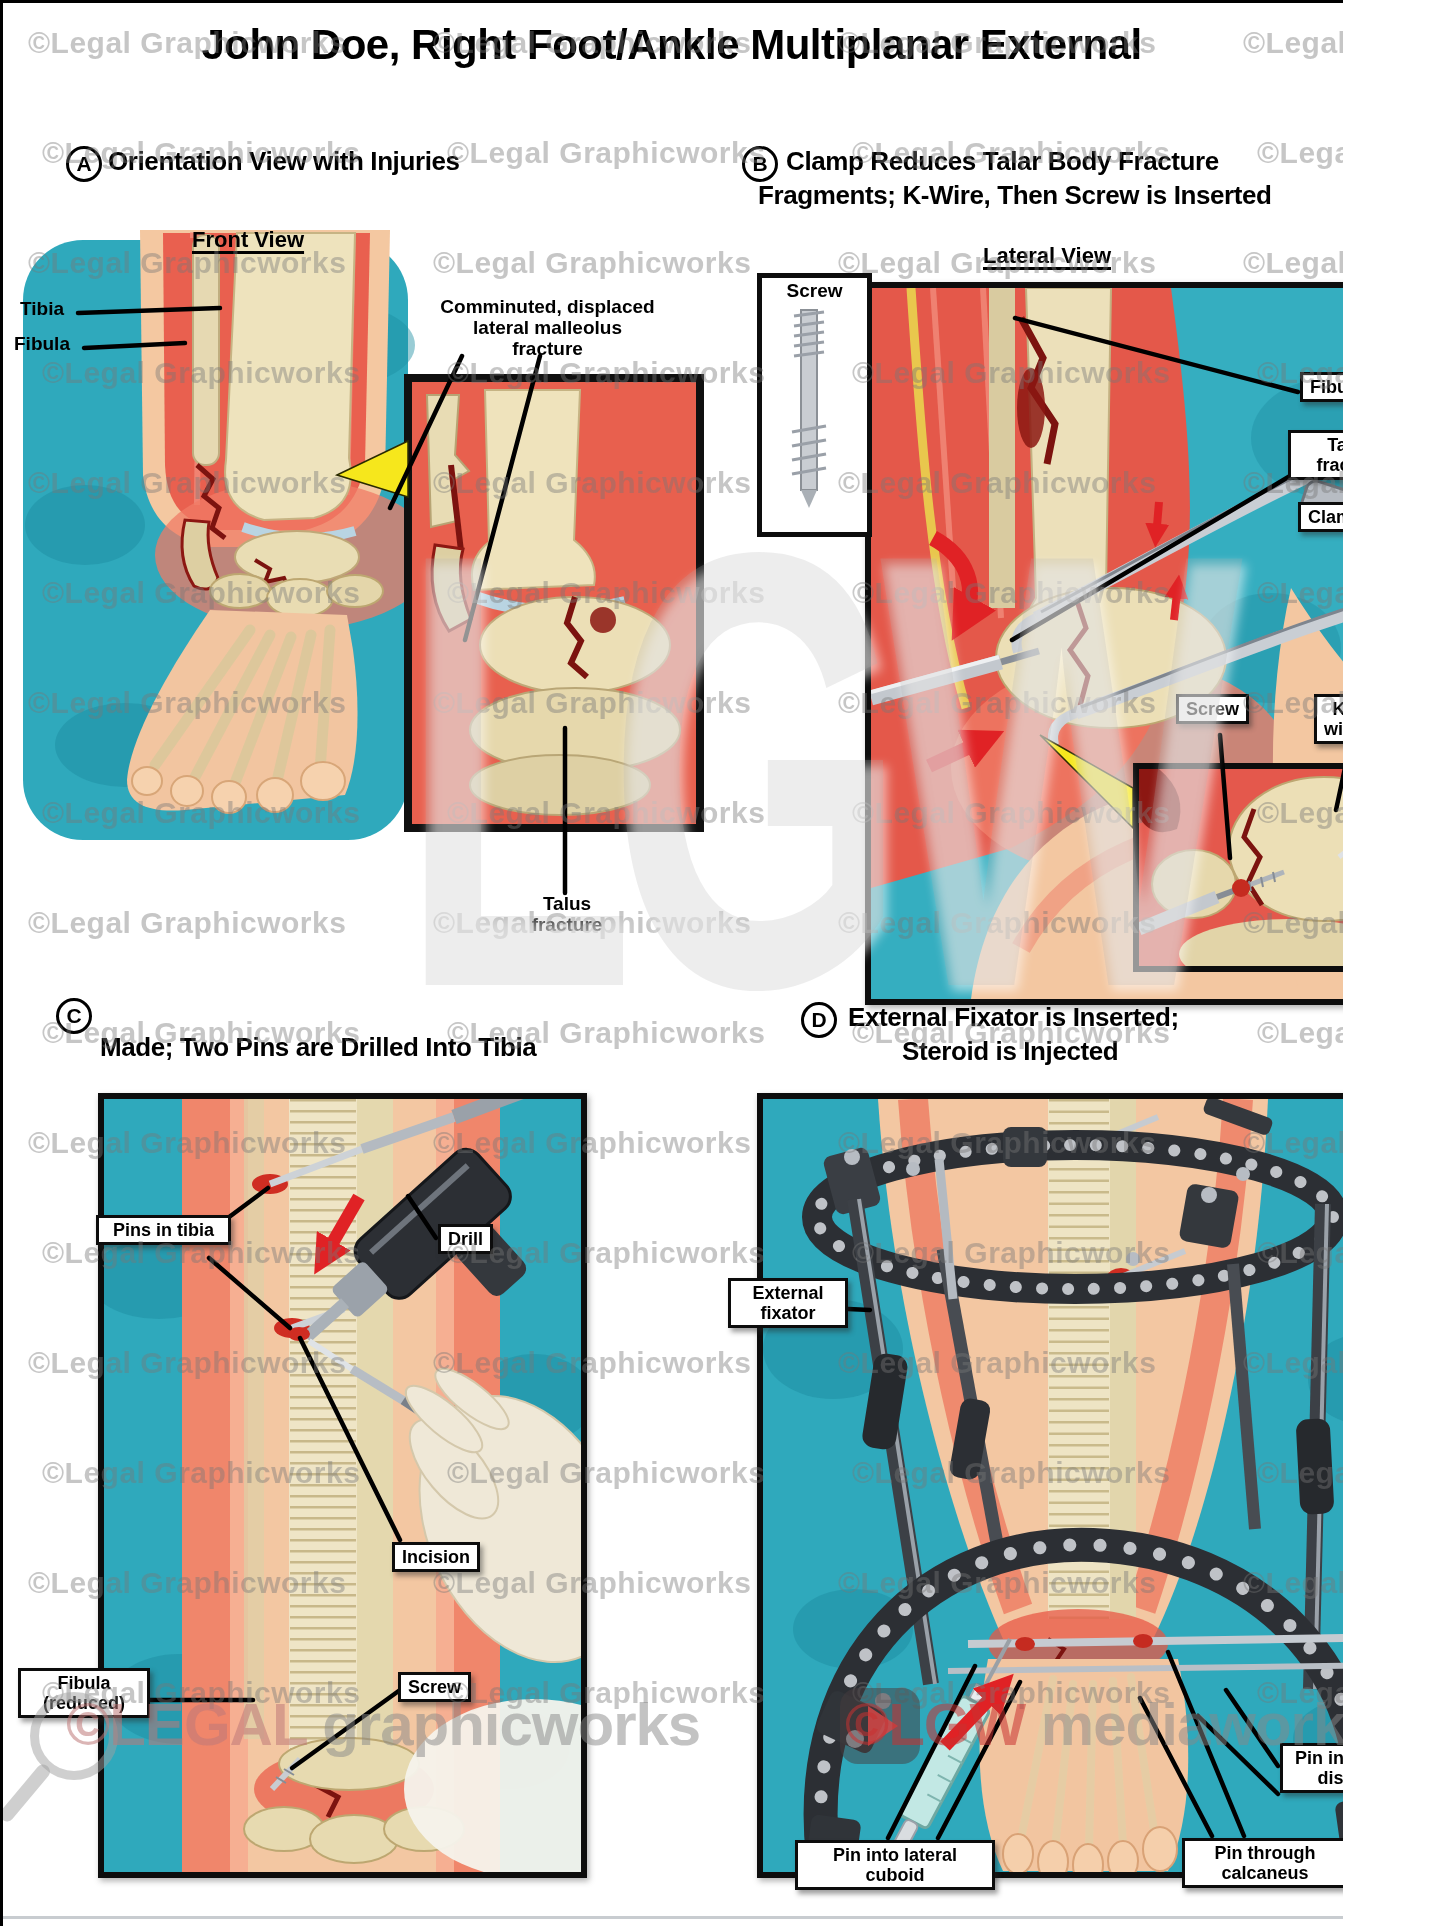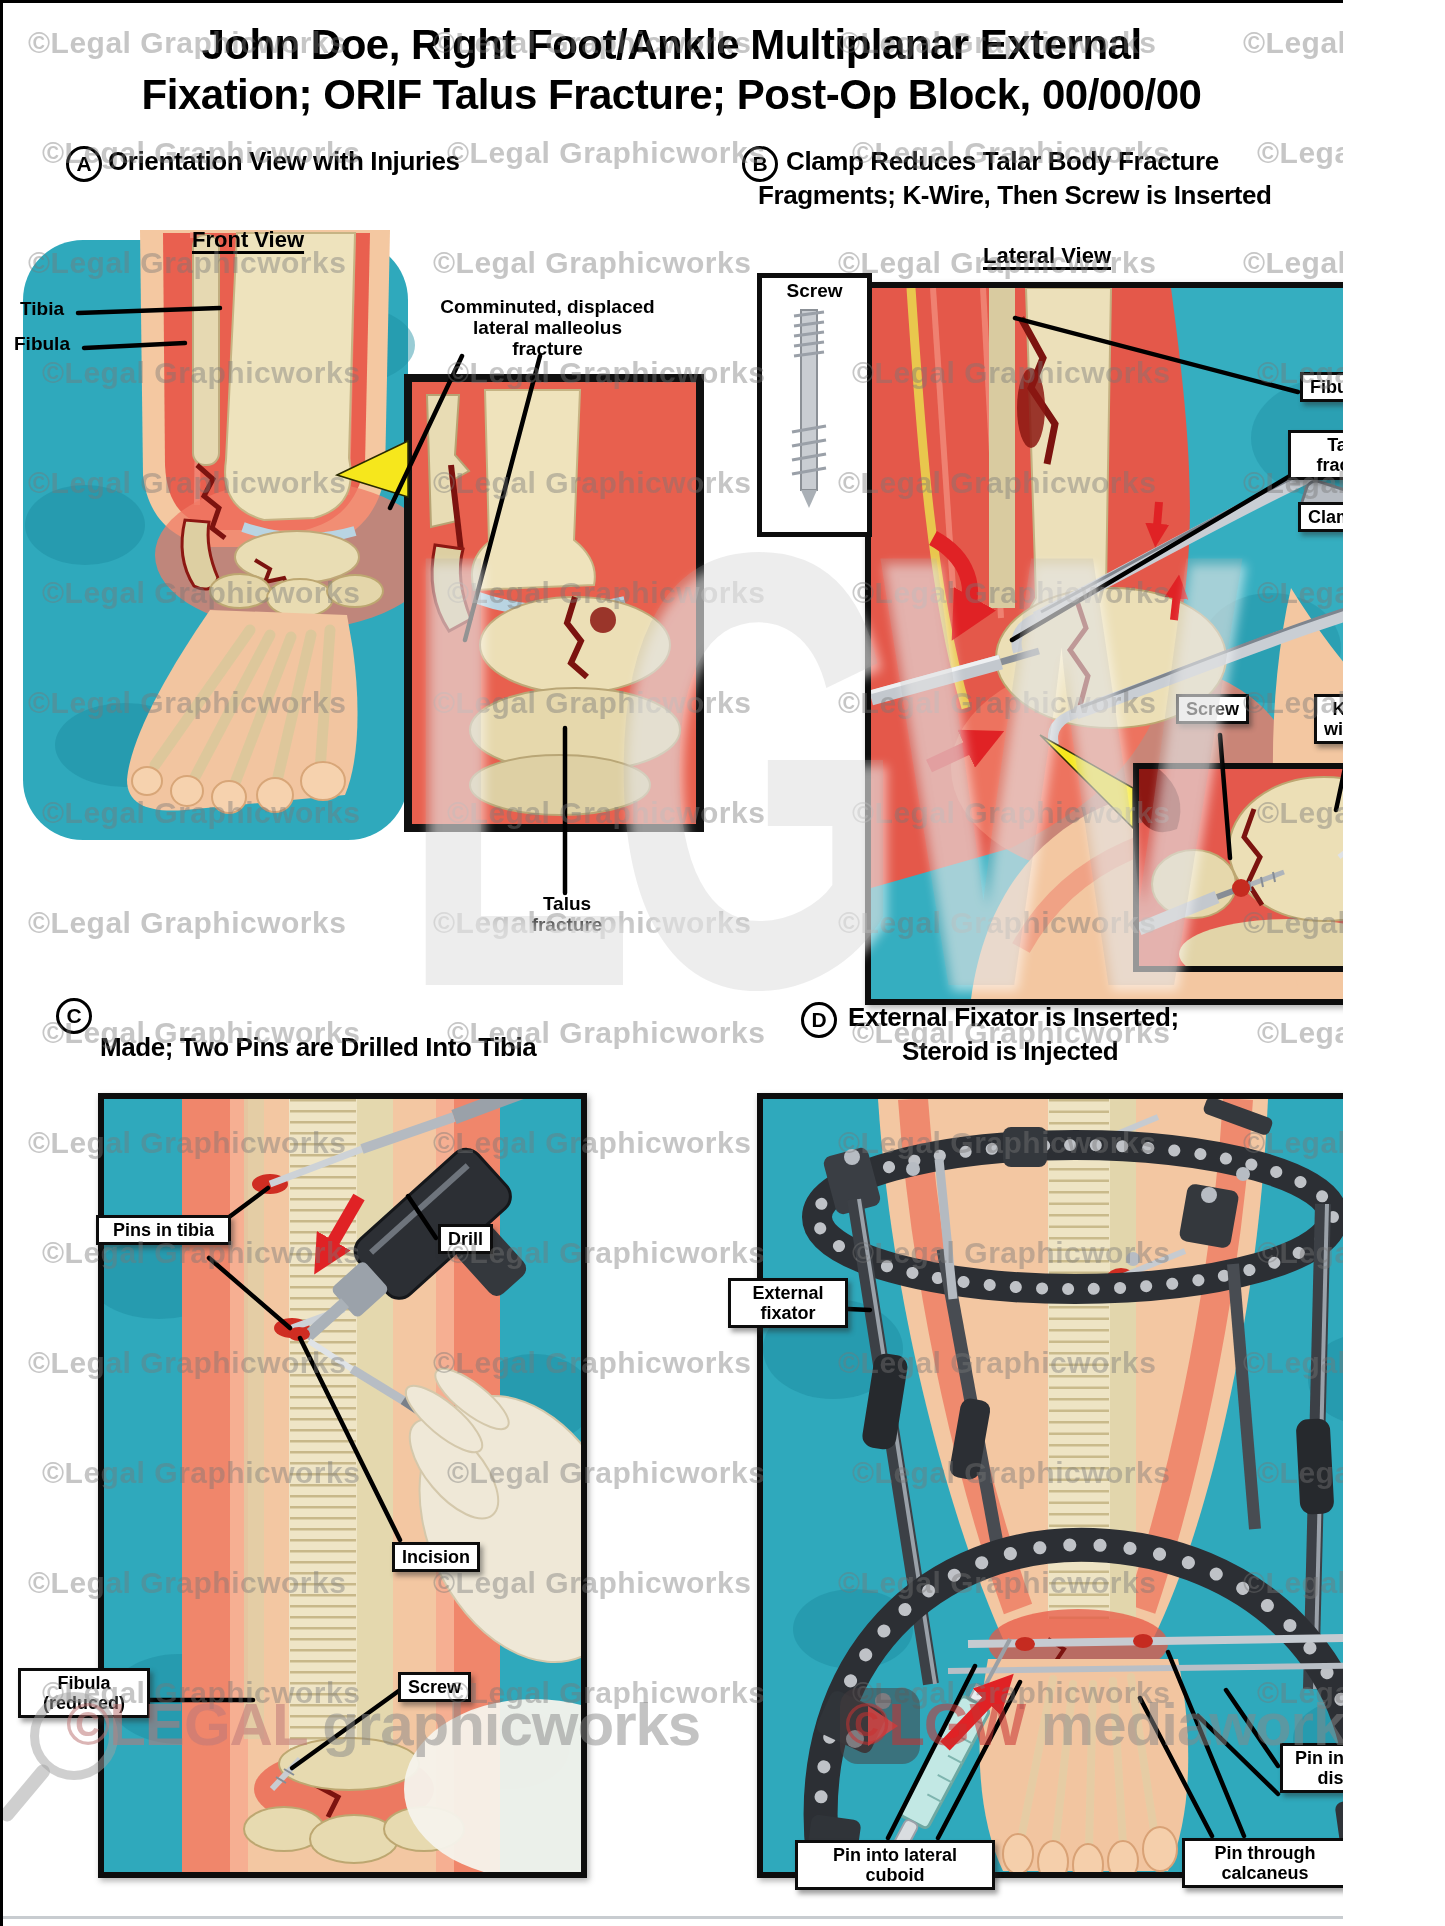--- a/index.html
+++ b/index.html
@@ -46,21 +46,20 @@
   .play-tri{position:absolute;left:28px;top:18px;width:0;height:0;border-left:30px solid rgba(215,70,70,.85);
             border-top:20px solid transparent;border-bottom:20px solid transparent;}
 </style>
 </head>
 <body>
 
 <div id="page">
 
   <div class="abs title">
     <div>John Doe, Right Foot/Ankle Multiplanar External</div>
-    <div>Fixation; ORIF Talus Fracture; Post-Op Block, 00/00/00</div>
   </div>
 
   <div class="abs sec-circle" style="left:66px;top:146px;"><span>A</span></div>
   <div class="abs sec-text" style="left:108px;top:144px;">Orientation View with Injuries</div>
 
   <div class="abs sec-circle" style="left:742px;top:146px;"><span>B</span></div>
   <div class="abs sec-text" style="left:786px;top:144px;">Clamp Reduces Talar Body Fracture</div>
   <div class="abs sec-text" style="left:758px;top:178px;">Fragments; K-Wire, Then Screw is Inserted</div>
 
   <div class="abs sec-circle" style="left:56px;top:998px;"><span>C</span></div>

